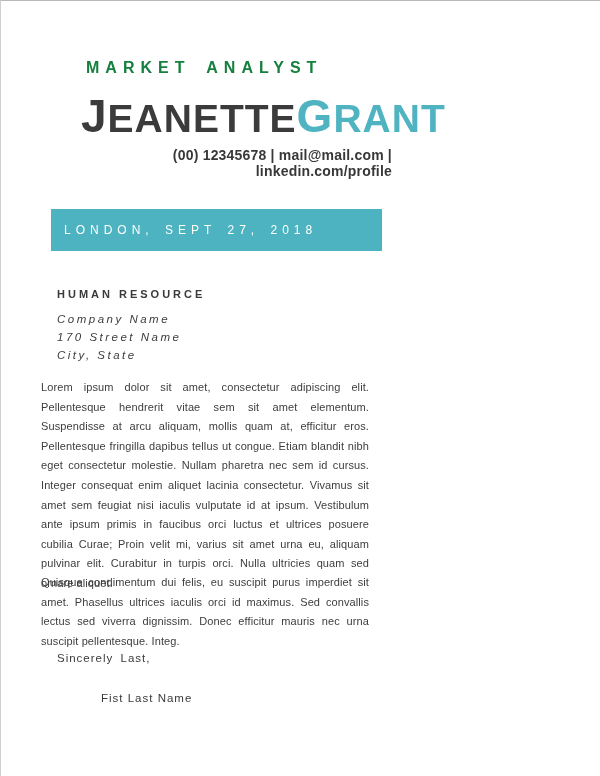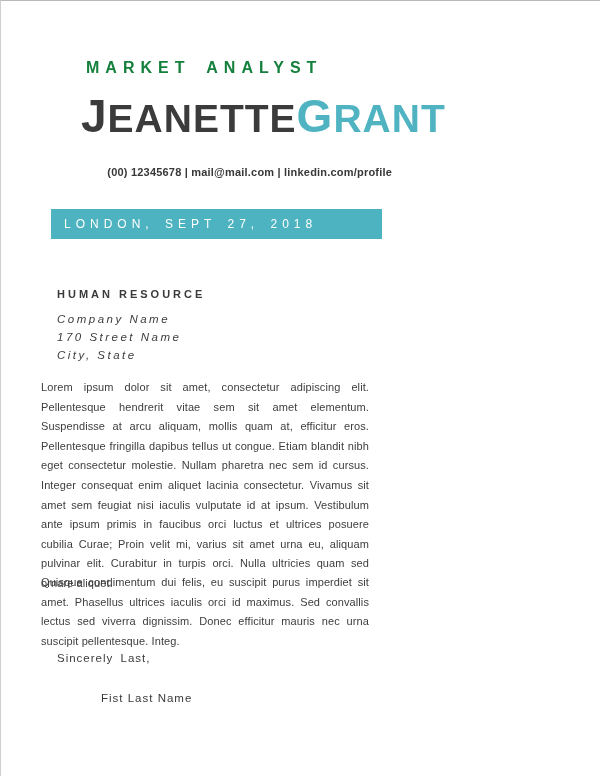--- a/index.html
+++ b/index.html
@@ -38,25 +38,24 @@
   }
   .name-initial { font-size: 46px; }
   .name-rest    { font-size: 39px; }
   .name-first { color: #3b3b3b; }
   .name-last  { color: #4fb3c2; }
   .contact-line {
     position: absolute;
     left: 55px; top: 146px;
     width: 336px;
     text-align: right;
-    font-size: 11px;
+    font-size: 14px;
     font-weight: 700;
     color: #383838;
     letter-spacing: 0.2px;
-    margin-top: 19px;
   }
 
   
   .monogram-badge {
     position: absolute;
     left: 419px; top: 59px;
     width: 108px; height: 108px;
     background: #4db3c0;
     border-radius: 50%;
   }
@@ -75,21 +74,21 @@
     color: #ffffff;
     font-size: 44px;
     letter-spacing: 1px;
     padding-bottom: 2px;
   }
 
   
   .date-banner {
     position: absolute;
     left: 50px; top: 208px;
-    width: 331px; height: 30px;
+    width: 331px; height: 42px;
     background: #4db3c0;
     display: flex;
     align-items: center;
     padding-left: 13px;
     box-sizing: border-box;
   }
   .date-banner-text {
     color: #ffffff;
     font-size: 12px;
     letter-spacing: 5px;

